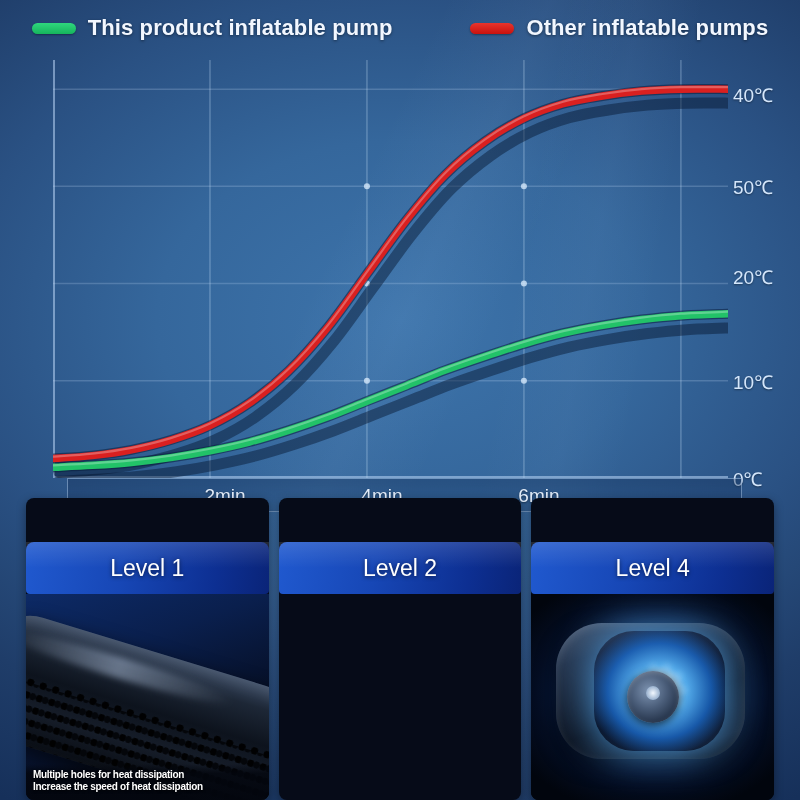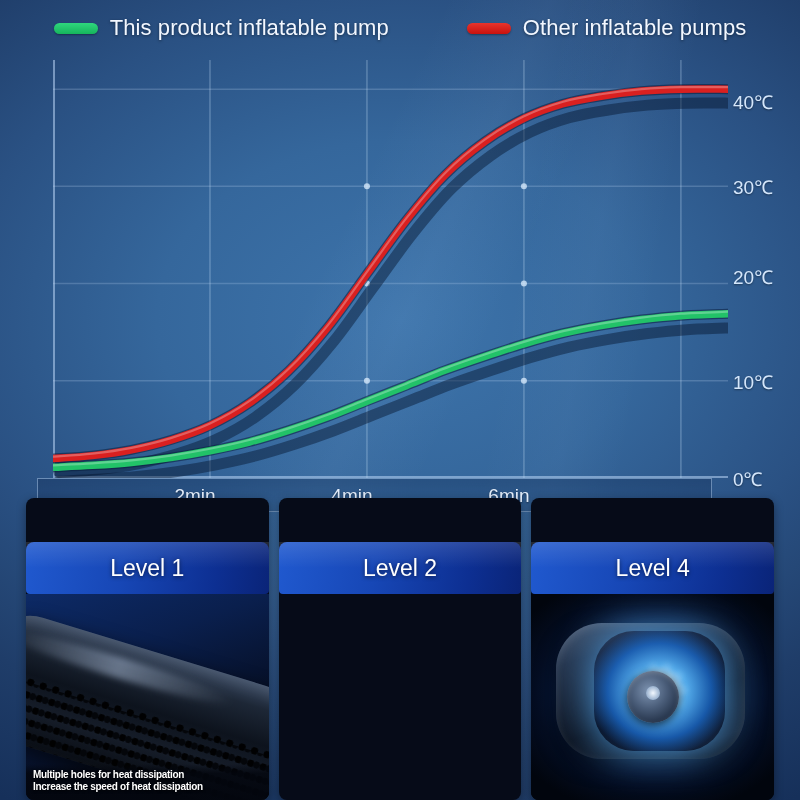--- a/index.html
+++ b/index.html
@@ -20,20 +20,21 @@
     background:
       linear-gradient(115deg, rgba(255,255,255,0.00) 38%, rgba(190,220,255,0.055) 47%, rgba(255,255,255,0.00) 55%),
       linear-gradient(100deg, rgba(255,255,255,0.00) 60%, rgba(190,220,255,0.04) 68%, rgba(255,255,255,0.00) 75%);
   }
 
   
   .legend{
     position:absolute;left:0;top:0;width:800px;height:56px;
     display:flex;align-items:center;justify-content:center;gap:78px;
     z-index:6;
+    font-weight:bold;
   }
   .legend-item{display:flex;align-items:center;gap:12px;}
   .swatch{
     width:44px;height:11px;border-radius:6px;flex:none;
     box-shadow:0 1px 2px rgba(0,0,0,0.35);
   }
   .swatch.green{background:linear-gradient(180deg,#2fd77d 0%,#16b55c 100%);}
   .swatch.red{background:linear-gradient(180deg,#e8342c 0%,#c8120f 100%);}
   .legend-label{
     color:#f2f7ff;font-size:22px;letter-spacing:.1px;
@@ -51,21 +52,21 @@
     border-bottom:2px solid rgba(186,214,245,0.55);
     box-sizing:border-box;
   }
   .plot svg{position:absolute;left:0;top:0;}
   .ylabels{position:absolute;left:733px;top:0;width:62px;height:430px;}
   .ylab{
     position:absolute;left:0;color:#d4e6fb;font-size:19px;
     text-shadow:0 1px 2px rgba(0,0,0,.4);white-space:nowrap;
   }
   .xbar{
-    position:absolute;left:37px;top:426px;width:675px;height:34px;
+    position:absolute;left:67px;top:426px;width:675px;height:34px;
     border:1.5px solid rgba(176,205,240,0.5);
     background:linear-gradient(180deg, rgba(20,48,90,0.42), rgba(20,48,90,0.20));
     box-sizing:border-box;
   }
   .xlab{
     position:absolute;top:6px;color:#e4eefb;font-size:19px;
     text-shadow:0 1px 2px rgba(0,0,0,.45);transform:translateX(-50%);
     white-space:nowrap;
   }
 
@@ -245,22 +246,22 @@
           <path d="M0.00,407.31 C6.54,406.98 26.16,406.17 39.24,405.36 C52.33,404.55 65.41,403.74 78.49,402.45 C91.57,401.15 104.65,399.53 117.73,397.59 C130.81,395.64 143.90,393.37 156.98,390.78 C170.06,388.19 183.14,385.43 196.22,382.03 C209.30,378.63 222.38,374.58 235.47,370.37 C248.55,366.16 261.63,361.62 274.71,356.76 C287.79,351.90 300.87,346.39 313.95,341.20 C327.03,336.02 340.12,330.84 353.20,325.65 C366.28,320.47 379.36,314.96 392.44,310.10 C405.52,305.24 418.60,300.86 431.69,296.49 C444.77,292.11 457.85,287.74 470.93,283.85 C484.01,279.96 497.09,276.24 510.17,273.16 C523.26,270.08 536.34,267.65 549.42,265.38 C562.50,263.11 575.58,261.17 588.66,259.55 C601.74,257.93 613.52,256.63 627.91,255.66 C642.30,254.69 667.15,254.04 675.00,253.72" fill="none" stroke="rgba(10,30,60,0.55)" stroke-width="10" stroke-linecap="round"></path>
           <path d="M0.00,407.31 C6.54,406.98 26.16,406.17 39.24,405.36 C52.33,404.55 65.41,403.74 78.49,402.45 C91.57,401.15 104.65,399.53 117.73,397.59 C130.81,395.64 143.90,393.37 156.98,390.78 C170.06,388.19 183.14,385.43 196.22,382.03 C209.30,378.63 222.38,374.58 235.47,370.37 C248.55,366.16 261.63,361.62 274.71,356.76 C287.79,351.90 300.87,346.39 313.95,341.20 C327.03,336.02 340.12,330.84 353.20,325.65 C366.28,320.47 379.36,314.96 392.44,310.10 C405.52,305.24 418.60,300.86 431.69,296.49 C444.77,292.11 457.85,287.74 470.93,283.85 C484.01,279.96 497.09,276.24 510.17,273.16 C523.26,270.08 536.34,267.65 549.42,265.38 C562.50,263.11 575.58,261.17 588.66,259.55 C601.74,257.93 613.52,256.63 627.91,255.66 C642.30,254.69 667.15,254.04 675.00,253.72" fill="none" stroke="#22c268" stroke-width="7.5" stroke-linecap="round"></path>
           <path d="M0.00,407.31 C6.54,406.98 26.16,406.17 39.24,405.36 C52.33,404.55 65.41,403.74 78.49,402.45 C91.57,401.15 104.65,399.53 117.73,397.59 C130.81,395.64 143.90,393.37 156.98,390.78 C170.06,388.19 183.14,385.43 196.22,382.03 C209.30,378.63 222.38,374.58 235.47,370.37 C248.55,366.16 261.63,361.62 274.71,356.76 C287.79,351.90 300.87,346.39 313.95,341.20 C327.03,336.02 340.12,330.84 353.20,325.65 C366.28,320.47 379.36,314.96 392.44,310.10 C405.52,305.24 418.60,300.86 431.69,296.49 C444.77,292.11 457.85,287.74 470.93,283.85 C484.01,279.96 497.09,276.24 510.17,273.16 C523.26,270.08 536.34,267.65 549.42,265.38 C562.50,263.11 575.58,261.17 588.66,259.55 C601.74,257.93 613.52,256.63 627.91,255.66 C642.30,254.69 667.15,254.04 675.00,253.72" fill="none" stroke="rgba(255,255,255,0.28)" stroke-width="2.2" stroke-linecap="round" transform="translate(0,-2)"></path>
         </svg>
     </div>
 
     <div class="ylabels">
         <div class="ylab" style="top: 414px;">0℃</div>
         <div class="ylab" style="top: 316.791px;">10℃</div>
         <div class="ylab" style="top: 212px;">20℃</div>
-        <div class="ylab" style="top: 122.372px;">30℃</div>
-        <div class="ylab" style="top: 37px; text-align: right;">40℃</div>
+        <div class="ylab" style="top: 122.372px;">50℃</div>
+        <div class="ylab" style="top: 30px; text-align: right;">40℃</div>
       </div>
     <div class="xbar">
         <div class="xlab" style="left: 156.977px;">2min</div>
         <div class="xlab" style="left: 313.953px;">4min</div>
         <div class="xlab" style="left: 470.93px;">6min</div>
         <div class="xlab" style="left: 627.907px; margin-top: 48px;">8min</div>
       </div>
   </div>
 
   <div class="panels">

